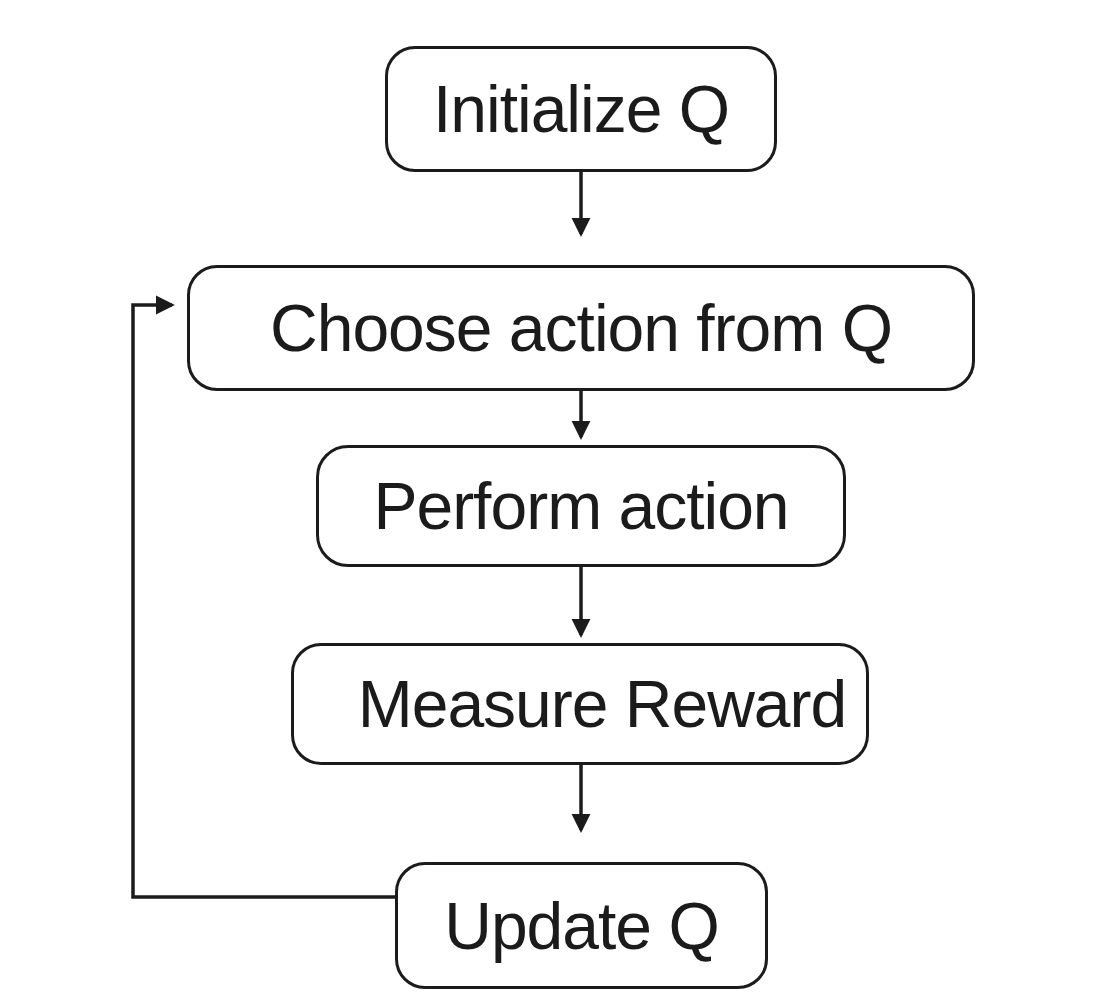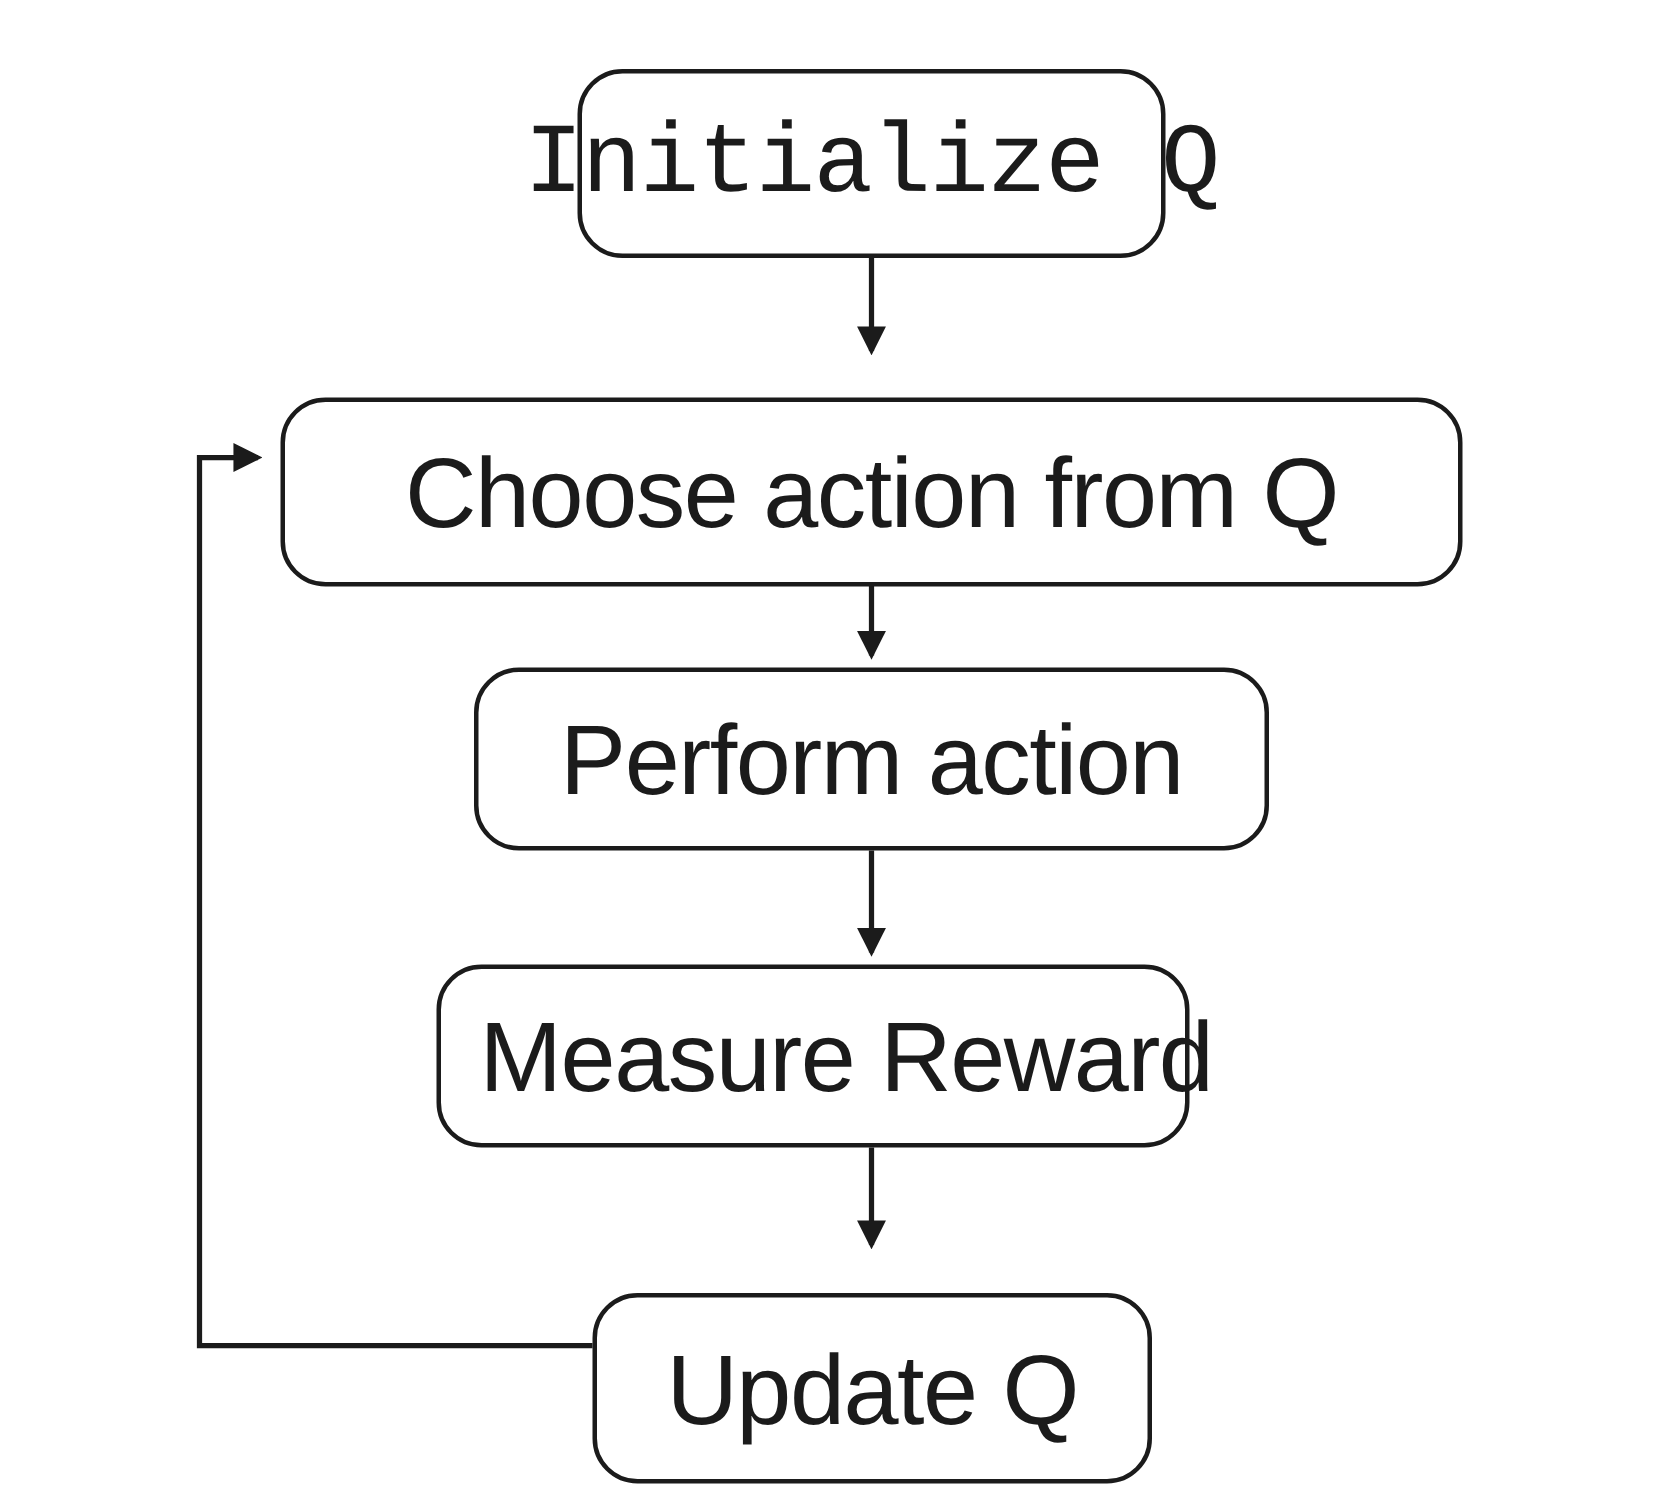--- a/index.html
+++ b/index.html
@@ -30,24 +30,24 @@
     border: 3.5px solid #1b1b1b;
     border-radius: 30px;
     display: flex;
     align-items: center;
     justify-content: center;
     color: #1b1b1b;
     font-size: 66px;
     letter-spacing: -1px;
     white-space: nowrap;
   }
-  .node-initialize { left: 385px; top: 46px;  width: 392px; height: 126px; font-family: Liberation Mono, monospace; }
+  .node-initialize { left: 385px; top: 46px;  width: 392px; height: 126px; }
   .node-choose     { left: 187px; top: 242px; width: 788px; height: 126px; margin-top: 23px; }
-  .node-perform    { left: 316px; top: 445px; width: 530px; height: 122px; }
-  .node-measure    { left: 291px; top: 643px; width: 502px; height: 122px; padding-left: 44px; }
+  .node-perform    { left: 316px; top: 445px; width: 530px; height: 122px; border-radius: 32px; }
+  .node-measure    { left: 291px; top: 643px; width: 578px; height: 122px; padding-left: 44px; }
   .node-update     { left: 395px; top: 862px; width: 373px; height: 127px; }
 </style>
 </head>
 <body>
 
 <div class="canvas">
 
   <svg class="edges-layer" viewBox="0 0 1118 994" xmlns="http://www.w3.org/2000/svg">
     <defs>
       <marker id="arrowhead" viewBox="0 0 10 10" refX="8.5" refY="5" markerWidth="5.5" markerHeight="5.5" orient="auto">

